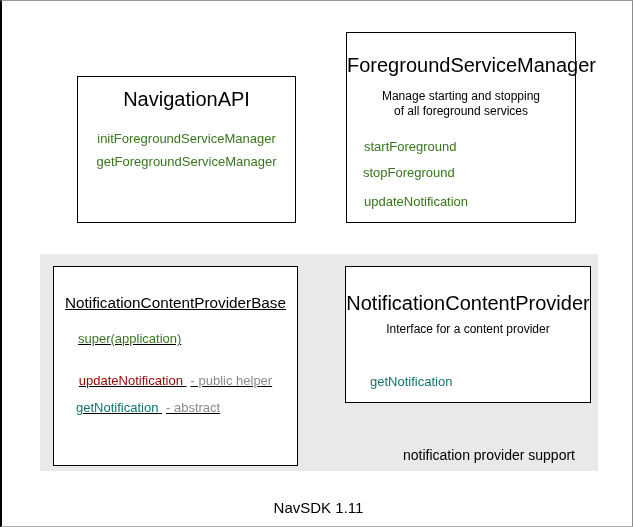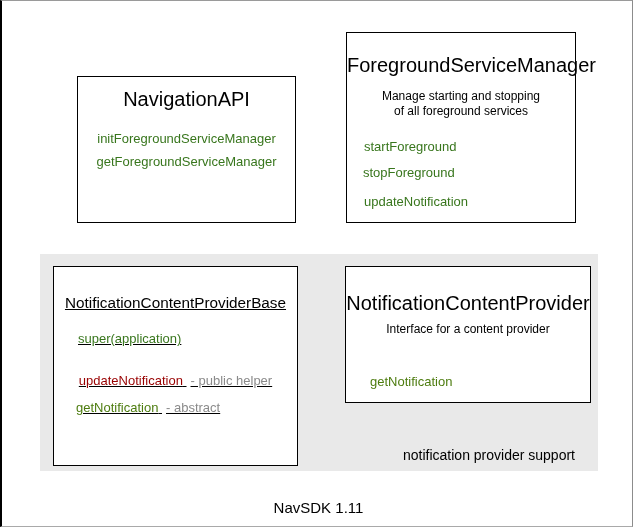--- a/index.html
+++ b/index.html
@@ -49,21 +49,21 @@
 
   .desc { font-size: 12px; line-height: 15px; color: #000000; }
   #box-navigation-api .desc      { margin-top: 14px; }
   #box-foreground-manager .desc  { margin-top: 14px; }
   #box-provider-base .desc       { margin-top: 9px; }
   #box-provider-interface .desc  { margin-top: 9px; }
 
   .method { font-size: 13px; line-height: 16px; white-space: nowrap; }
   .green { color: #38761d; }
   .red   { color: #990000; }
-  .blue  { color: #4d7c0f; }
+  .blue  { color: #0f766e; }
   .note  { color: #8a8a8a; margin-left: 4px; }
 
   
   #box-navigation-api .m1 { margin-top: 22px; }
   #box-navigation-api .m2 { margin-top: 7px;  text-align: center; }
 
   #box-foreground-manager .m1 { margin-top: 20px; text-align: left; padding-left: 17px; }
   #box-foreground-manager .m2 { margin-top: 10px; text-align: left; padding-left: 16px; }
   #box-foreground-manager .m3 { margin-top: 13px; text-align: left; padding-left: 17px; }
 

